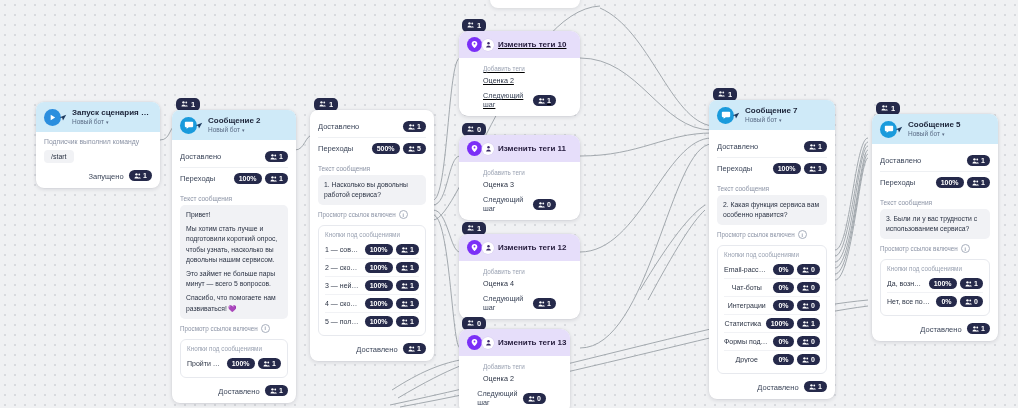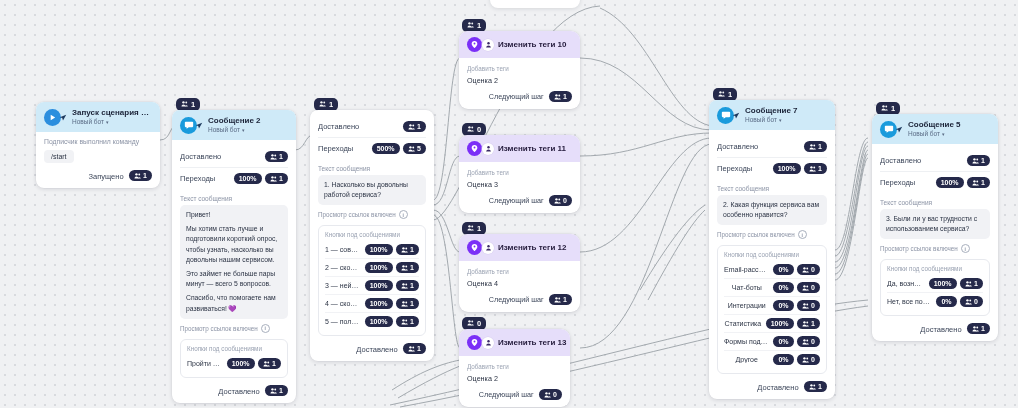--- a/index.html
+++ b/index.html
@@ -73,21 +73,21 @@
   .btnbox .cap{font-size:6.3px;color:#9aa2b2;margin-bottom:3px;}
   .btn{display:flex;align-items:center;justify-content:space-between;gap:4px;padding:3px 0;}
   .btn + .btn{border-top:1px solid #f1f2f5;}
   .btn .bt{font-size:7px;color:#2b3344;font-weight:400;white-space:nowrap;overflow:hidden;
            text-overflow:ellipsis;flex:1;text-align:center;}
   .btn .bpills{display:flex;gap:3px;flex:0 0 auto;}
 
   .foot{display:flex;align-items:flex-end;justify-content:flex-end;gap:5px;margin-top:7px;
         font-size:7.5px;color:#3b4559;}
 
-  .tagbody{padding:7px 8px 7px;}
+  .tagbody{padding:7px 24px 7px;}
   .tagbody .cap{font-size:6.3px;color:#9aa2b2;}
   .tagbody .val{font-size:7.2px;color:#2b3344;margin-top:4px;}
   .tagfoot{display:flex;align-items:center;justify-content:flex-end;gap:5px;margin-top:6px;
            font-size:7.2px;color:#3b4559;}
 
   .cmdbox{display:inline-block;background:#f1f2f5;border-radius:4px;padding:3px 7px;
           font-size:7px;color:#2b3344;margin-top:5px;}
   .ghost-card{position:absolute;background:#fff;border-radius:8px;
           box-shadow:0 1px 4px rgba(20,24,40,.12);}
 </style>
@@ -405,21 +405,21 @@
 
   <div class="topbadge" style="left:462px;top:19px;">
     <span class="ic"><svg width="7" height="7" viewBox="0 0 12 12">
           <circle cx="4.2" cy="4" r="2" fill="#fff"></circle>
           <path d="M0.8,11 a3.4,3.4 0 0 1 6.8,0 z" fill="#fff"></path>
           <circle cx="9" cy="4.3" r="1.6" fill="#fff"></circle>
           <path d="M6.4,11 a2.9,2.9 0 0 1 5.4,0 z" fill="#fff"></path>
         </svg></span>
     <span>1</span>
   </div>
-  <div class="node tag" style="left:459px;top:31px;width:121px;">
+  <div class="node tag" style="left:459px;top:31px;width:121px;text-decoration:underline;">
     <div class="thdr">
       <span class="tav">
           <svg width="9" height="9" viewBox="0 0 12 12">
             <path d="M6,1.2 C3.6,1.2 2.2,3 2.2,4.9 C2.2,7.4 6,10.8 6,10.8 C6,10.8 9.8,7.4 9.8,4.9 C9.8,3 8.4,1.2 6,1.2 Z" fill="#fff"></path>
             <circle cx="6" cy="4.7" r="1.25" fill="#7b2ff7"></circle>
           </svg>
         </span>
       <span class="pav">
           <svg width="7" height="7" viewBox="0 0 12 12">
             <circle cx="6" cy="3.8" r="2.1" fill="#3a2a66"></circle>

